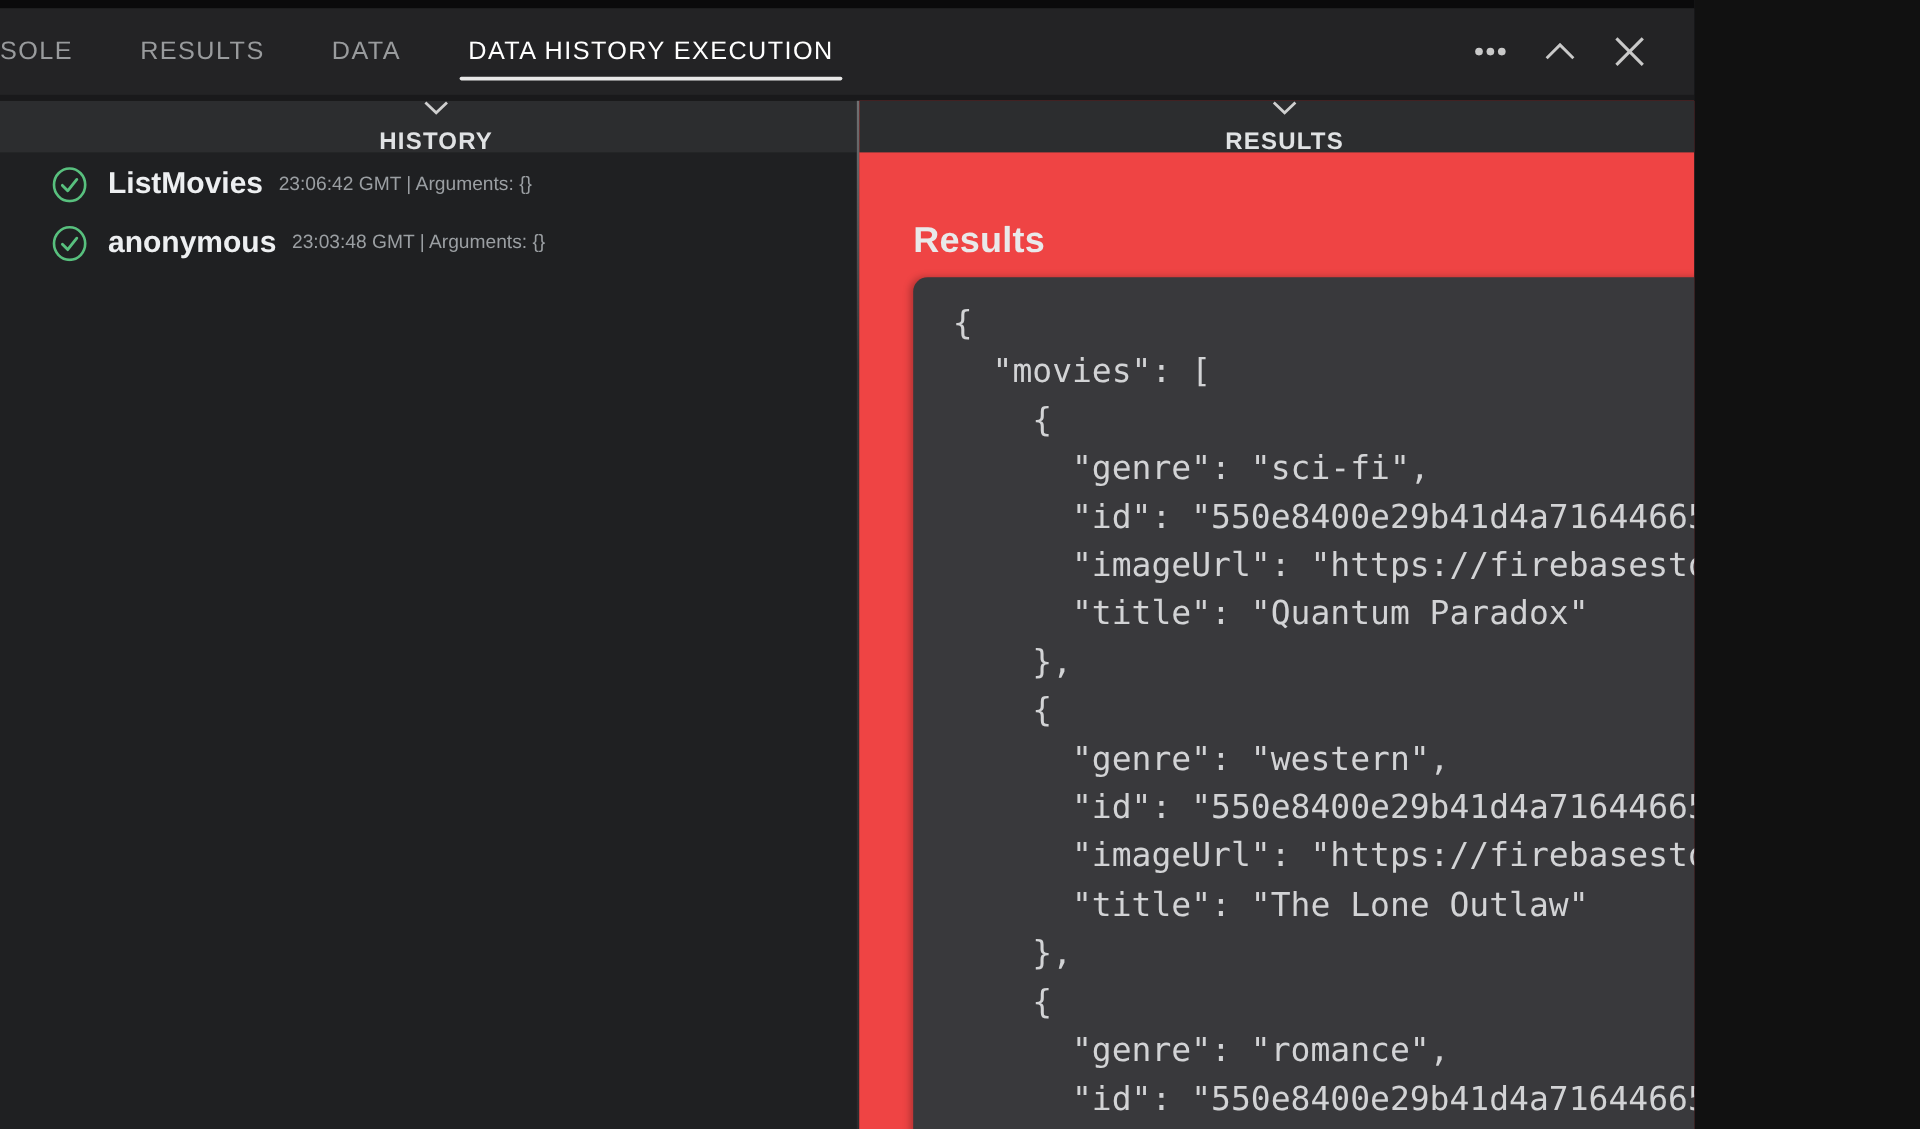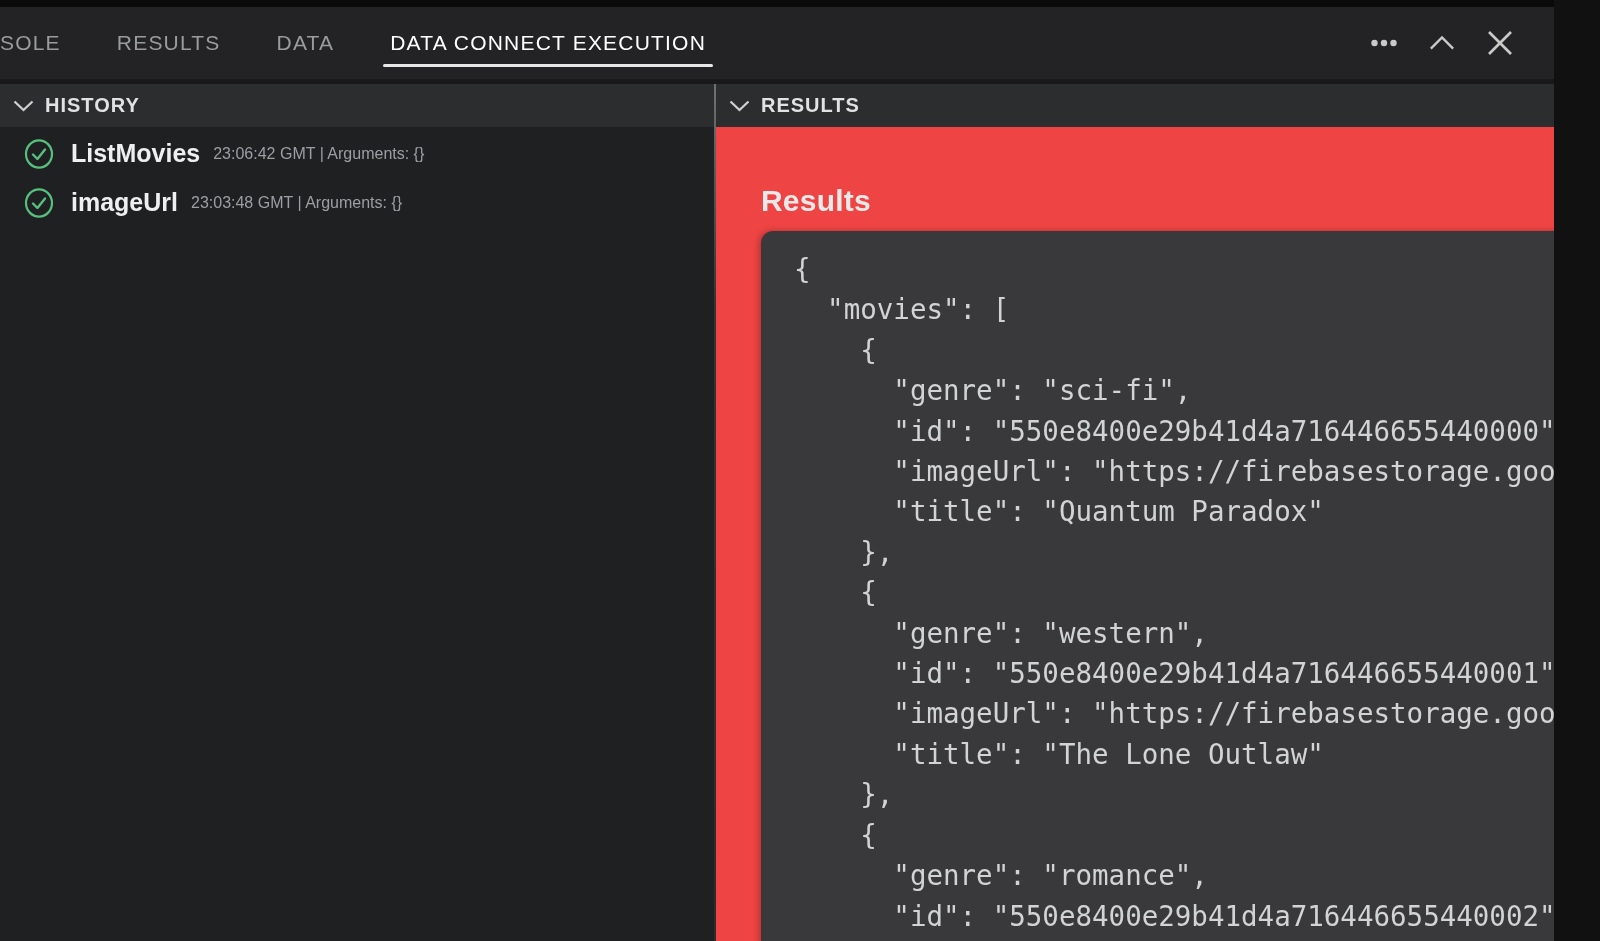--- a/index.html
+++ b/index.html
@@ -1,18 +1,18 @@
 <!DOCTYPE html>
 <html><head>
 <meta charset="utf-8">
 <style>
   * { margin:0; padding:0; box-sizing:border-box; }
   html,body { background:#111; }
   .screen {
-    position:relative; width:1554px; height:941px; overflow:hidden;
+    position:relative; width:1412px; height:941px; overflow:hidden;
     background:#1f2022; font-family:"Liberation Sans", sans-serif;
   }
   
   .top-strip { height:7px; background:#0a0a0b; }
 
   
   .tabbar {
     height:72px; background:#232325; display:flex; align-items:center;
     position:relative;
   }
@@ -38,29 +38,29 @@
   .divider {
     width:2px;
     background:linear-gradient(180deg,#6f7173 0px,#58595b 90px,#333436 220px,#2b2c2e 100%);
     cursor:col-resize;
   }
   .right-pane { flex:1; background:#ef4444; overflow:hidden; }
 
   .pane-header {
     height:43px; background:#2c2d2f; display:flex; align-items:center;
     gap:11px; padding-left:13px;
-    font-size:20px; font-weight:bold; letter-spacing:1px; color:#e0e2e4;
+    font-size:20px; font-weight:bold; letter-spacing:1px; color:#e0e2e4;flex-direction:column;
   }
   .pane-header .chev { display:flex; align-items:center; cursor:pointer; }
 
   
   .history-list { padding-top:2px; }
   .history-row {
     height:49px; display:flex; align-items:center; gap:17px;
-    padding-left:24px; cursor:pointer; white-space:nowrap;text-align:center;
+    padding-left:43px; cursor:pointer; white-space:nowrap;text-align:center;
   }
   .check-icon { width:30px; height:30px; flex:0 0 auto; display:flex; }
   .history-name { font-size:25px; font-weight:bold; color:#edeff1; }
   .history-meta { font-size:16px; color:#9b9fa3; margin-left:-4px; }
 
   
   .results-body { padding-left:45px; }
   .results-title {
     margin-top:57px; font-size:30px; font-weight:600; color:#e9e9ea;
     letter-spacing:0.2px;
@@ -80,21 +80,21 @@
 </head>
 <body>
 
 <div class="screen">
   <div class="top-strip"></div>
 
   <div class="tabbar">
     <div class="tab">SOLE</div>
     <div class="tab">RESULTS</div>
     <div class="tab">DATA</div>
-    <div class="tab active">DATA CONNECT EXECUTION</div>
+    <div class="tab active">DATA HISTORY EXECUTION</div>
 
     <div class="tabbar-actions">
       <div class="action-icon">
         <svg width="26" height="26" viewBox="0 0 26 26">
           <circle cx="3.5" cy="13" r="3.2" fill="#c9c9c9"></circle>
           <circle cx="13" cy="13" r="3.2" fill="#c9c9c9"></circle>
           <circle cx="22.5" cy="13" r="3.2" fill="#c9c9c9"></circle>
         </svg>
       </div>
       <div class="action-icon">
@@ -136,21 +136,21 @@
           <span class="history-meta">23:06:42 GMT | Arguments: {}</span>
         </div>
 
         <div class="history-row">
           <span class="check-icon">
             <svg width="30" height="30" viewBox="0 0 30 30">
               <ellipse cx="15" cy="15" rx="13" ry="13.6" fill="none" stroke="#58c07e" stroke-width="2.2"></ellipse>
               <polyline points="9,15.5 13.4,20 21,10.5" fill="none" stroke="#58c07e" stroke-width="2.4" stroke-linecap="round" stroke-linejoin="round"></polyline>
             </svg>
           </span>
-          <span class="history-name">imageUrl</span>
+          <span class="history-name">anonymous</span>
           <span class="history-meta">23:03:48 GMT | Arguments: {}</span>
         </div>
       </div>
     </div>
 
     <div class="divider"></div>
 
     <div class="right-pane">
       <div class="pane-header">
         <span class="chev">

